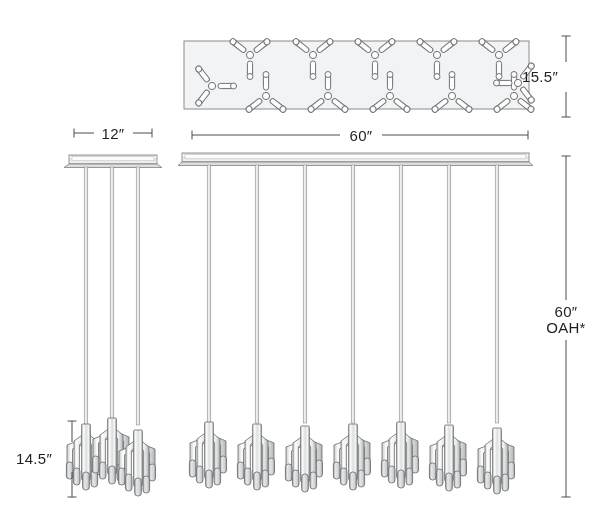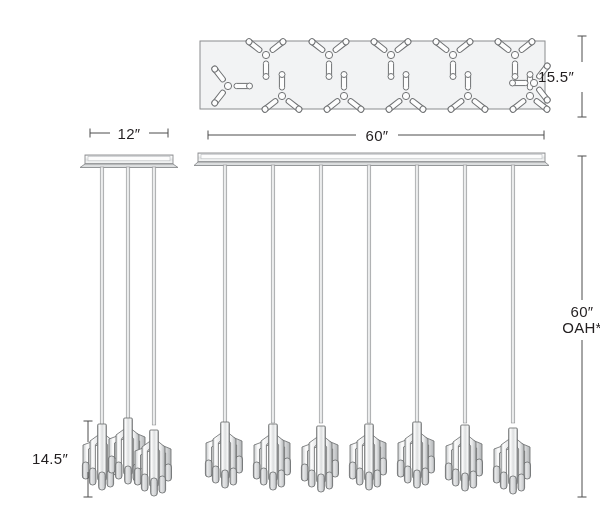--- a/index.html
+++ b/index.html
@@ -4,21 +4,21 @@
 <title>Fixture Dimension Drawing</title>
 <style>
   html,body{margin:0;padding:0;background:#ffffff;}
   body{
     width:600px;height:519px;
     font-family:"Liberation Sans", sans-serif;
     color:#231f20;
     position:relative;
     overflow:hidden;
   }
-  #stage{position:absolute;left:16px;top:0;width:548px;height:519px;}
+  #stage{position:absolute;left:0;top:0;width:548px;height:519px;}
   svg{display:block;}
   .dimtext{
     font-family:"Liberation Sans", sans-serif;
     font-size:15px;
     fill:#231f20;
     letter-spacing:0.3px;
   }
   .dimline{stroke:#4d4d4d;stroke-width:1;fill:none;}
   .dimtick{stroke:#4d4d4d;stroke-width:1;fill:none;}
 </style>

